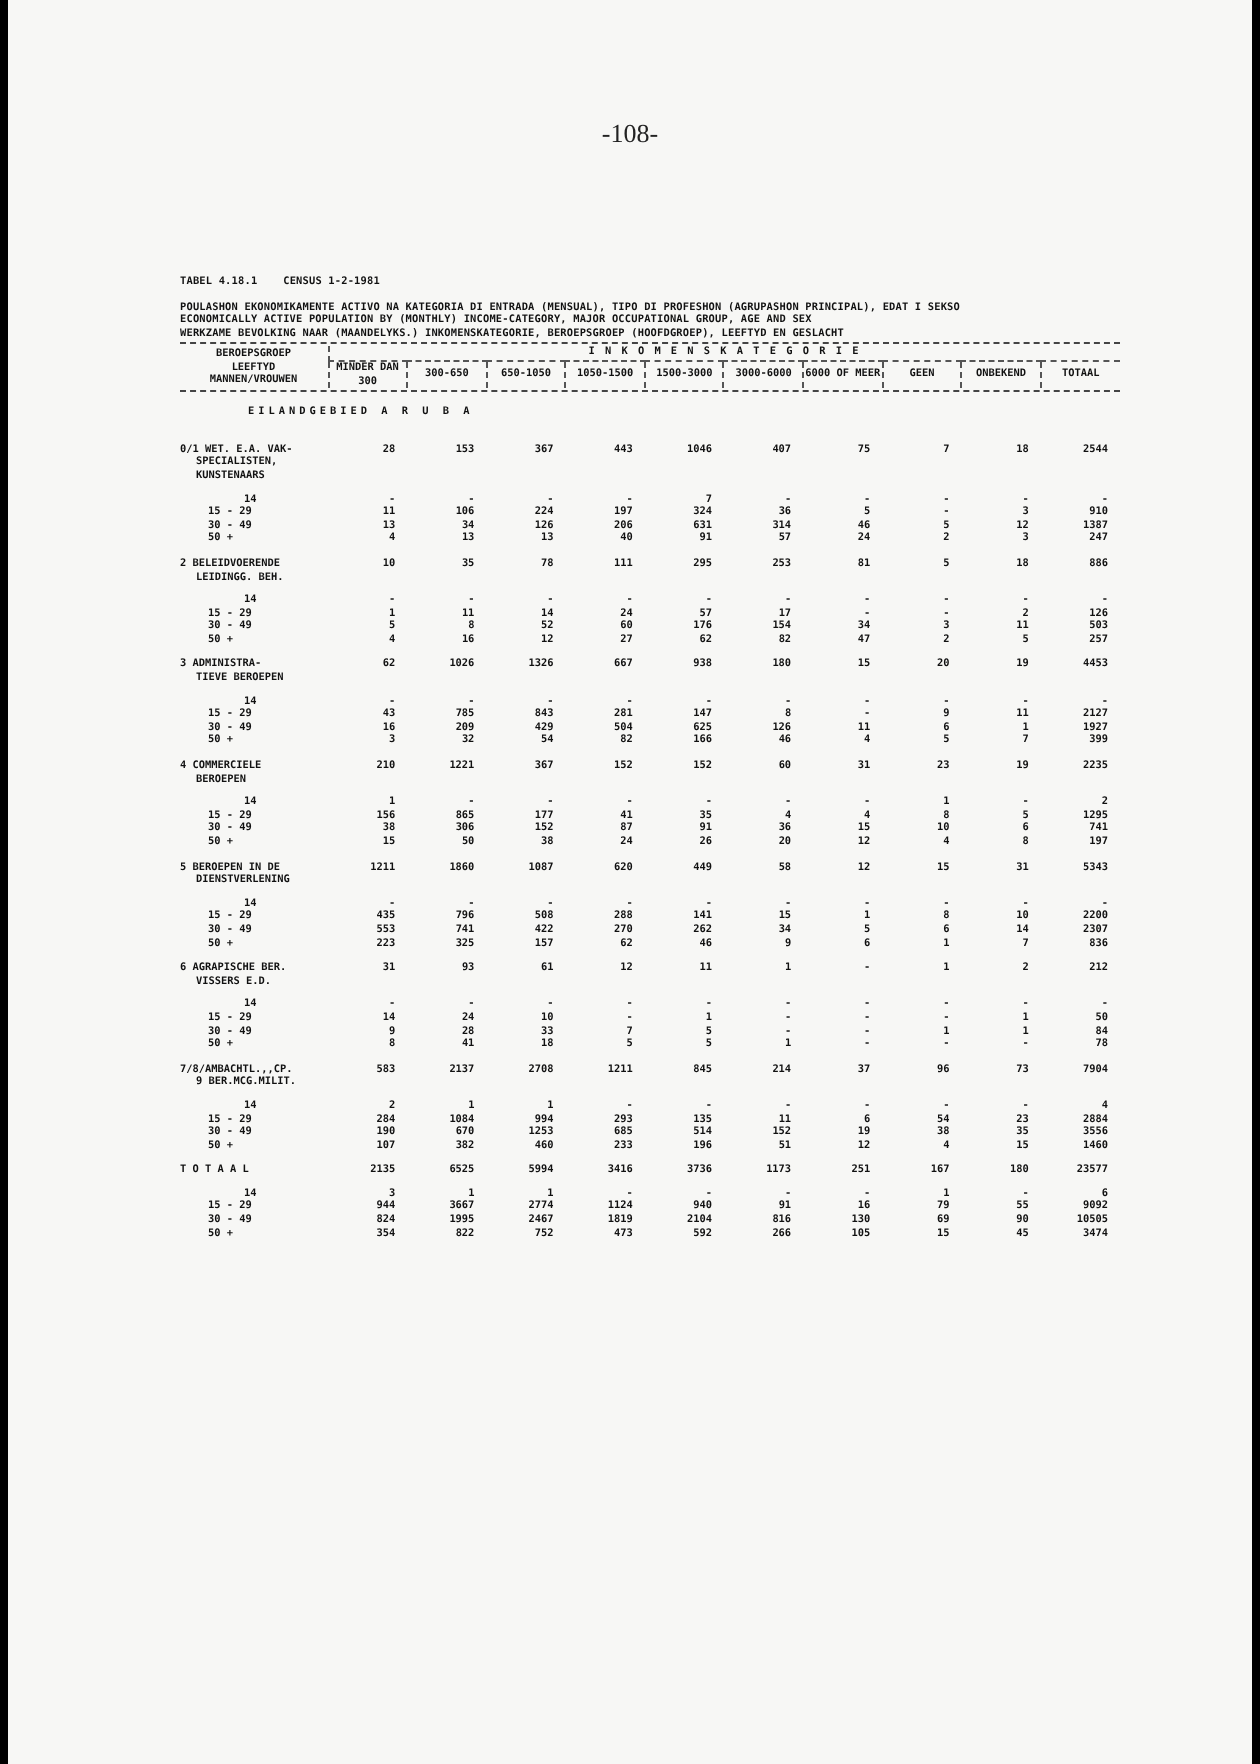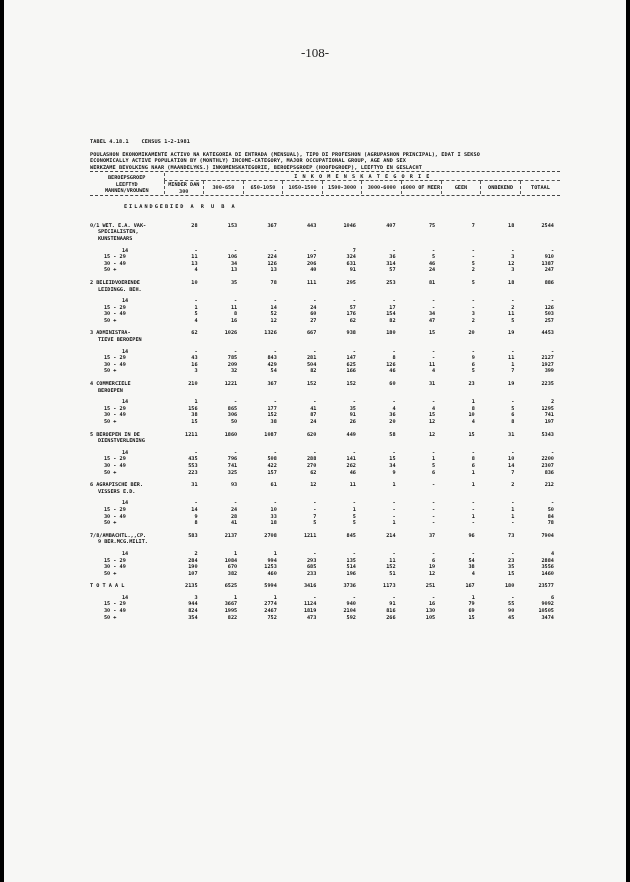--- a/index.html
+++ b/index.html
@@ -1,18 +1,18 @@
 <!DOCTYPE html>
 <html><head>
 <meta charset="utf-8">
 <style>
   html,body{margin:0;padding:0;}
   body{width:630px;height:882px;background:#000;position:relative;overflow:hidden;font-family:"DejaVu Sans Mono",monospace;}
   .page{position:absolute;left:4px;top:0;width:622px;height:882px;background:#f7f7f5;}
-  .pagenum{position:absolute;left:0;width:630px;top:45px;text-align:center;font-family:"Liberation Serif",serif;font-size:13px;color:#222;}
+  .pagenum{position:absolute;left:0;width:630px;top:59px;text-align:center;font-family:"Liberation Serif",serif;font-size:13px;color:#222;}
   .doc{position:absolute;left:90px;top:138px;width:470px;color:#111;font-size:5.2px;line-height:6.6px;font-weight:bold;}
   .ttl{white-space:pre;letter-spacing:0.1px;}
   .dash{border-top:1px dashed #444;height:0;margin:1px 0;}
   table{border-collapse:collapse;width:470px;table-layout:fixed;}
   td,th{padding:0;font-size:5.2px;line-height:6.6px;font-weight:bold;white-space:nowrap;}
   th{font-weight:bold;text-align:center;border-left:1px dashed #555;}
   th.lab{text-align:center;border-left:none;}
   td.num{text-align:right;padding-right:6px;}
   td.lbl{padding-left:0;}
   .grp td{padding-top:6px;}

